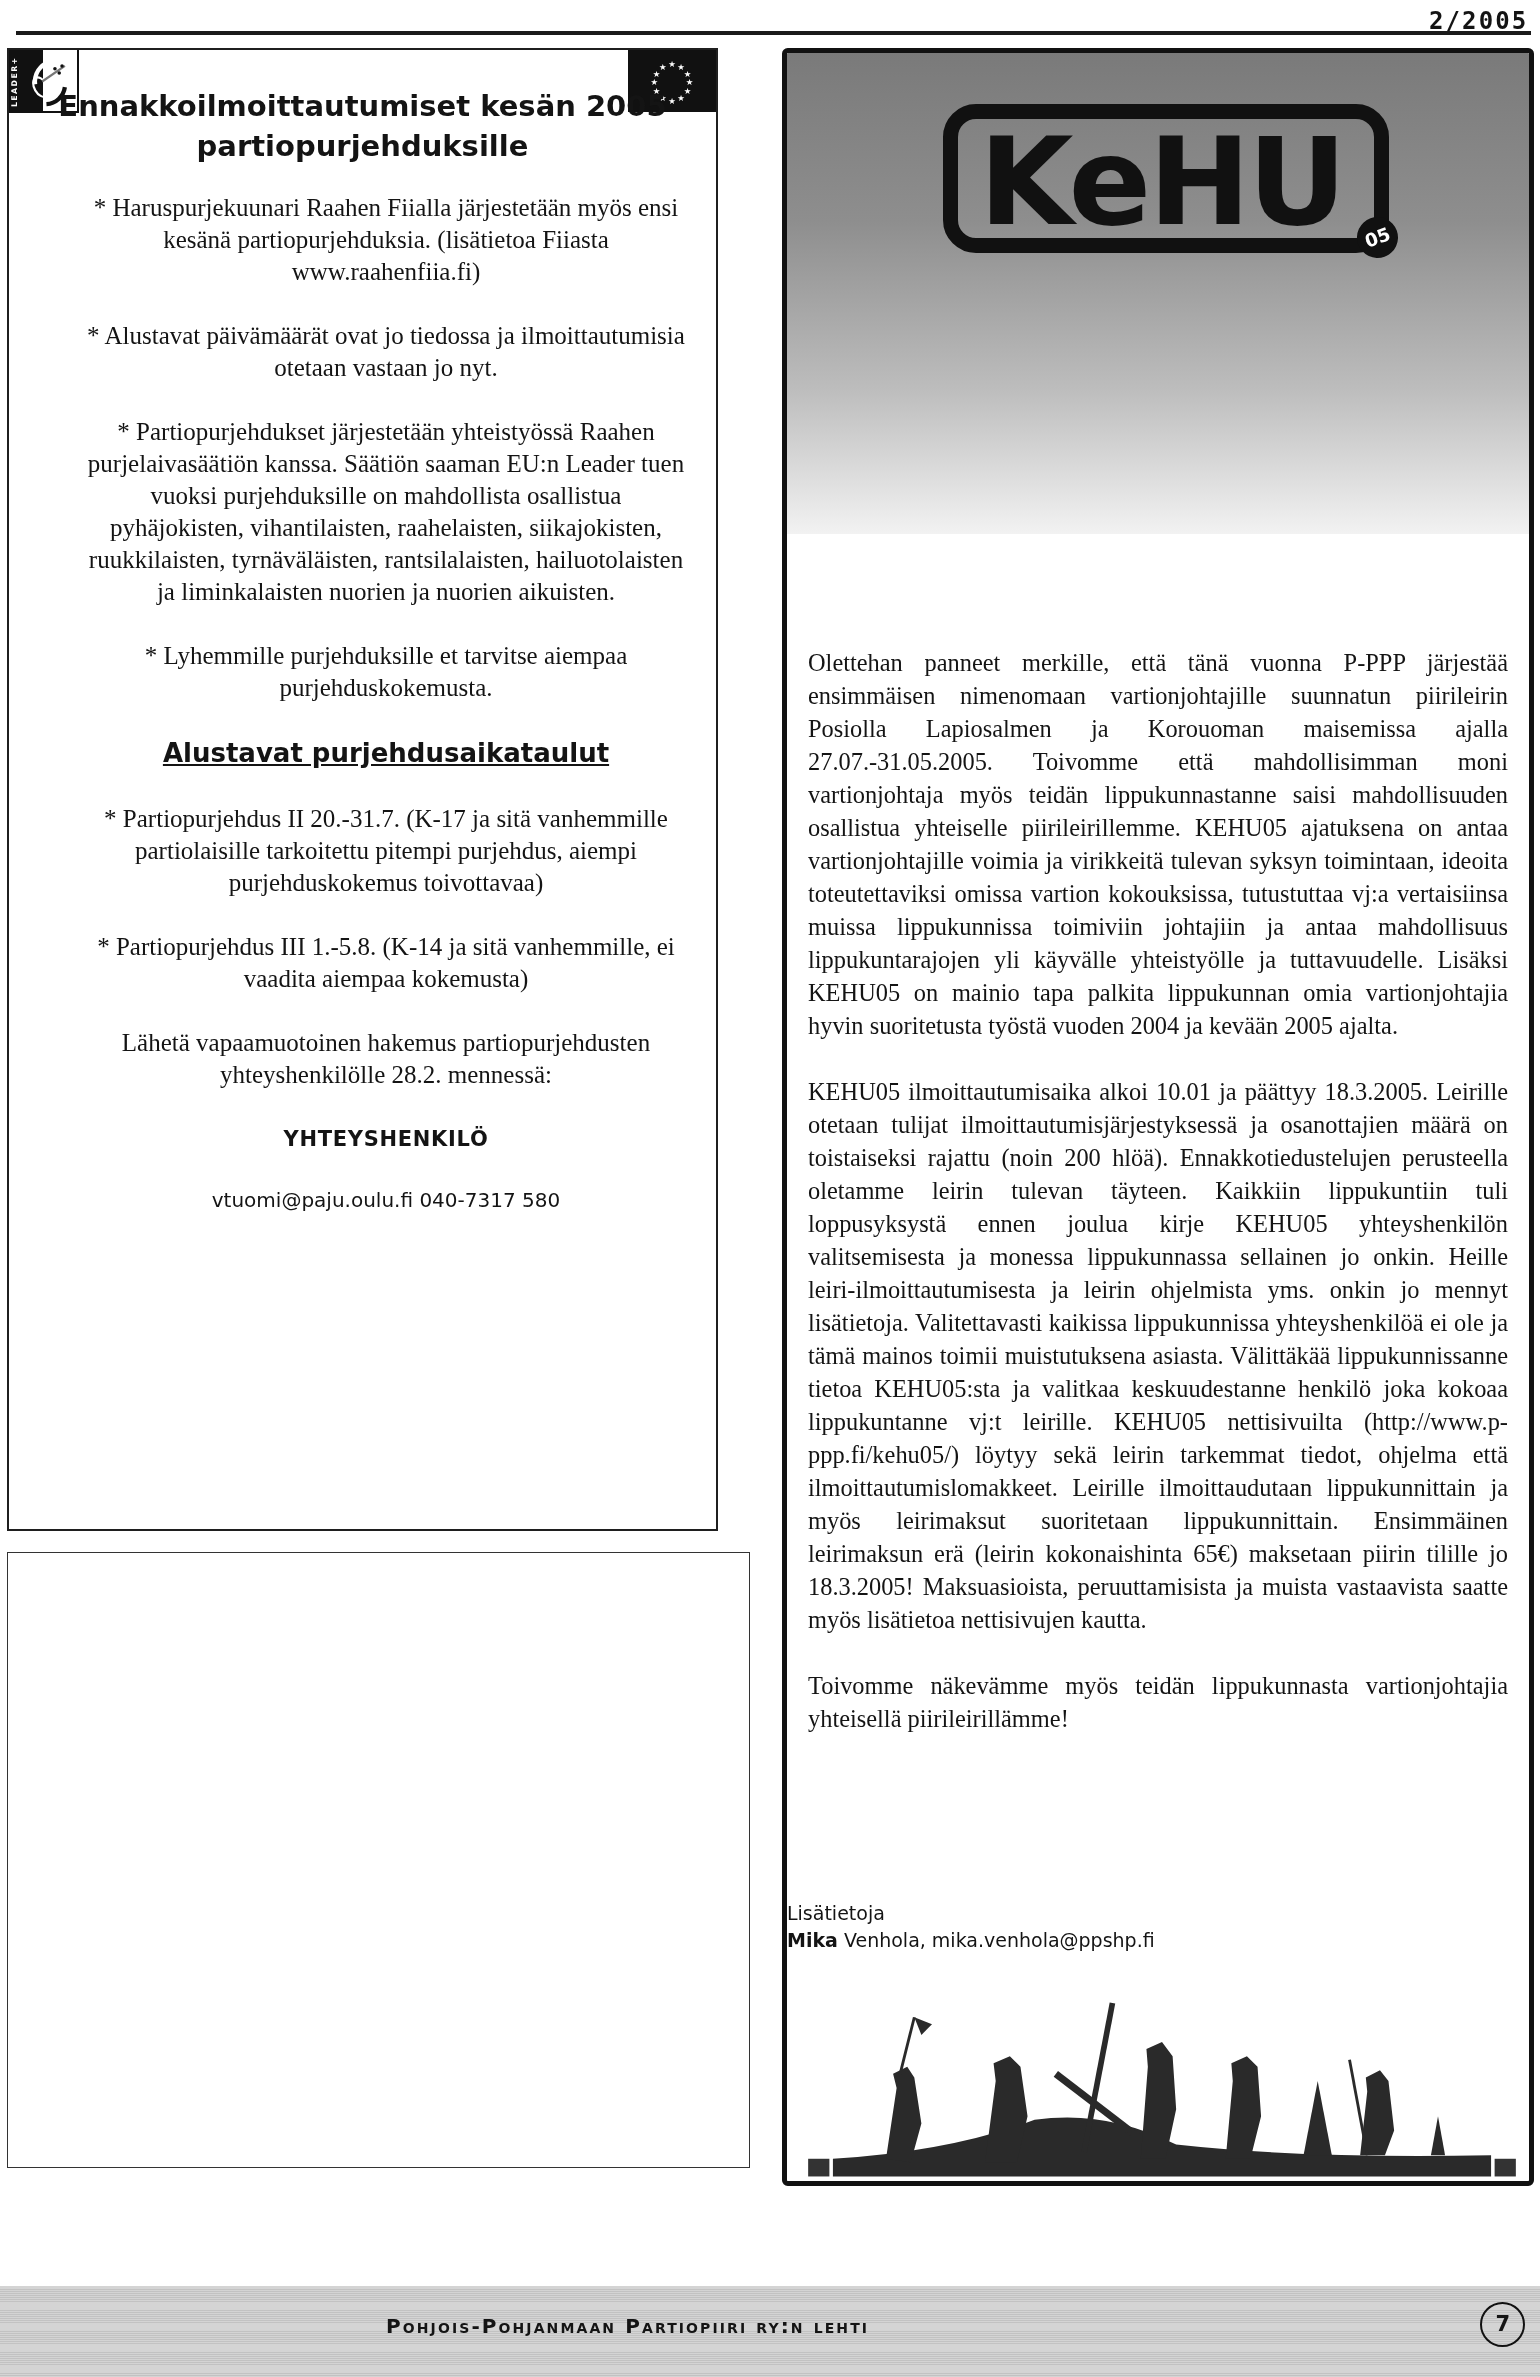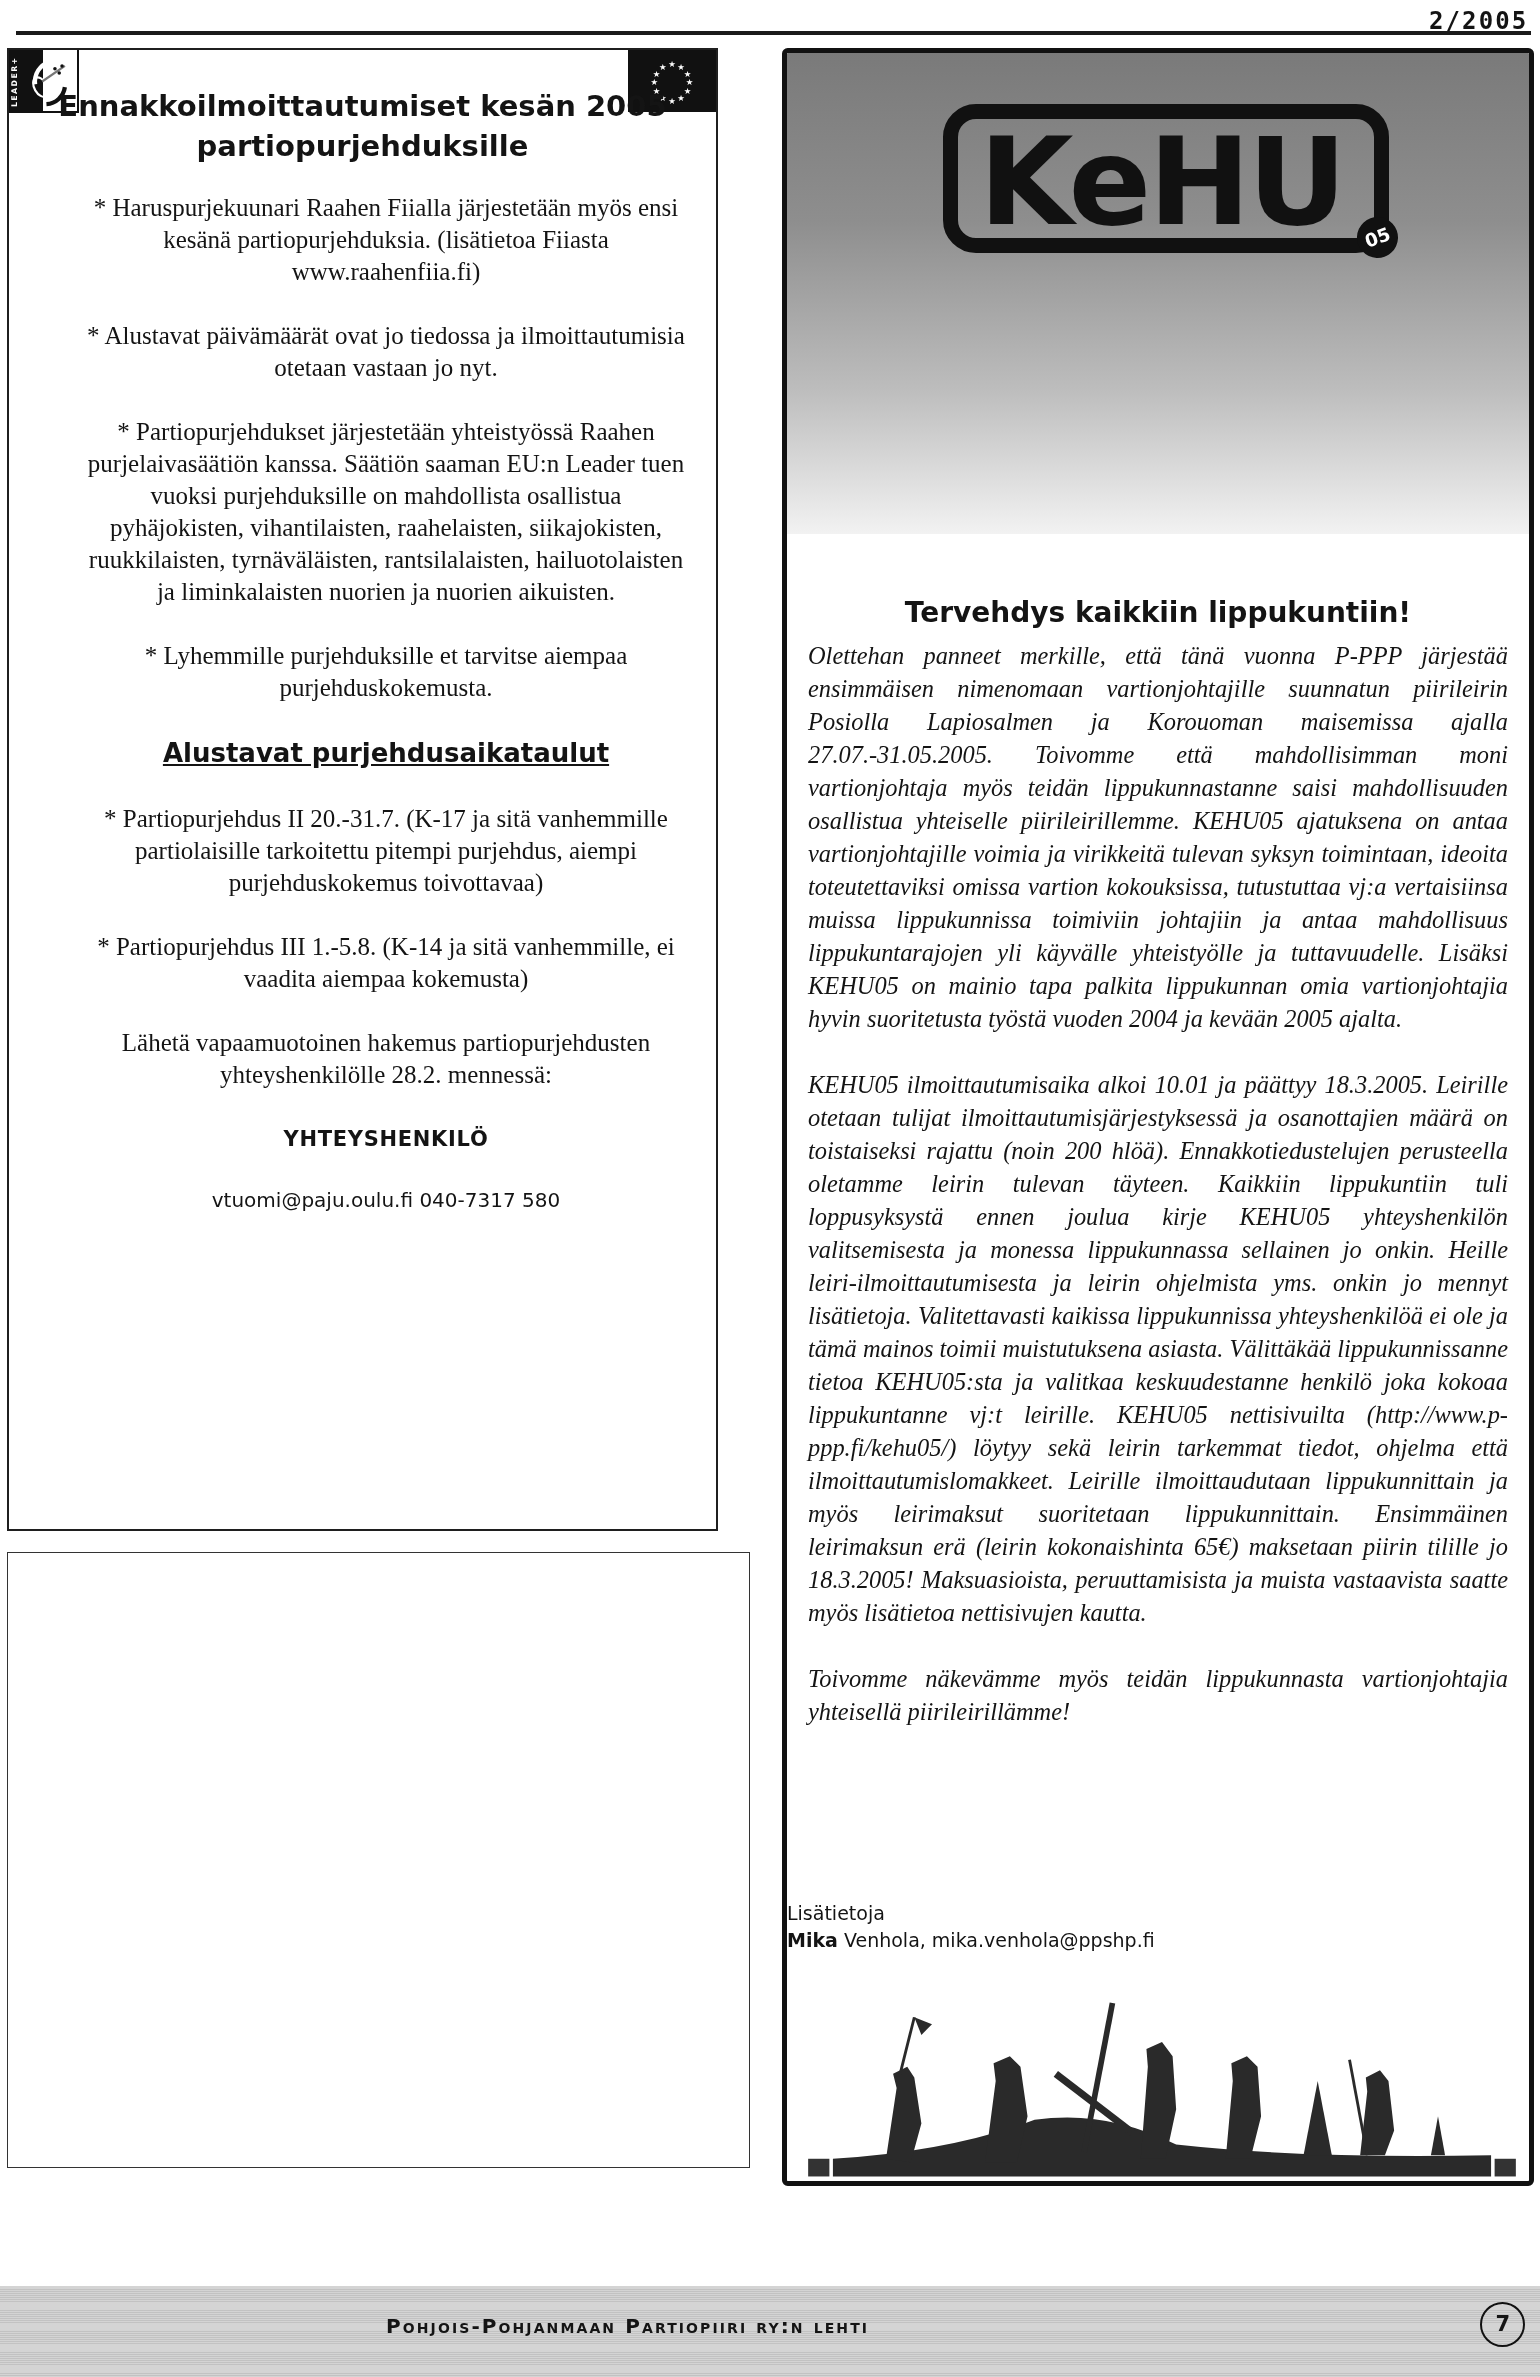--- a/index.html
+++ b/index.html
@@ -28,21 +28,21 @@
 
   
   #right-box { position: absolute; left: 782px; top: 48px; width: 752px; height: 2138px; border: 5px solid #111; border-radius: 5.7px; box-sizing: border-box; overflow: hidden; }
   #gradient-panel { position: absolute; left: 0; top: 0; right: 0; height: 481px;
      background: linear-gradient(to bottom, #7a7a7a 0%, #8e8e8e 35%, #bdbdbd 70%, #f2f2f2 100%); }
   #kehu-logo { position: absolute; left: 156px; top: 51px; width: 446px; height: 149px; border: 15.6px solid #111; border-radius: 33px; box-sizing: border-box; }
   #kehu-logo .letters { position: absolute; left: 21px; top: 7px; font-size: 122px; font-weight: 900; line-height: 113px; color: #111; letter-spacing: -2.8px; }
   #kehu-badge { position: absolute; left: 570px; top: 164px; width: 41px; height: 41px; border-radius: 50%; background: #111; color: #fff; font-size: 18.4px; font-weight: bold; text-align: center; line-height: 41px; transform: rotate(-20deg); }
   #right-title { position: absolute; left: 0; right: 0; top: 520px; text-align: center; font-size: 28px; font-weight: bold; }
   #right-body { position: absolute; left: 21px; right: 21px; top: 577px; font-size: 24.4px; line-height: 33px; text-align: justify; }
-  #right-body p { margin: 9px 0 33px 0; font-style: italic; }
+  #right-body p { margin: 16px 0 33px 0; }
   #right-contact { position: absolute; left: 0; right: 0; top: 1847px; font-size: 19px; line-height: 27px; }
   #illustration { position: absolute; left: 21px; top: 1943px; width: 708px; height: 184px; }
 
   
   #footer { position: absolute; left: 0; right: 0; top: 2286px; height: 91px;
      background: repeating-linear-gradient(0deg, #d4d4d4 0 1.4px, #c2c2c2 1.4px 2.1px), #cacaca; }
   #footer-text { position: absolute; left: 386px; top: 28px; font-size: 20px; font-weight: bold; letter-spacing: 2.1px; font-variant: small-caps; }
   #page-number { position: absolute; right: 15.6px; top: 15.6px; width: 41px; height: 41px; border: 2.8px solid #111; border-radius: 50%; text-align: center; line-height: 41px; font-size: 21px; font-weight: bold; }
 </style>
 </head>
@@ -103,21 +103,20 @@
 
 <div id="left-empty"></div>
 
 <section id="right-box">
   <div id="gradient-panel">
     <div id="kehu-logo" class="sans">
       <div class="letters">KeHU</div>
     </div>
     <div id="kehu-badge" class="sans">05</div>
   </div>
-  <h2 id="right-title" class="sans">Tervehdys kaikkiin lippukuntiin!</h2>
   <div id="right-body" class="serif">
     <p>Olettehan panneet merkille, että tänä vuonna P-PPP järjestää ensimmäisen nimenomaan vartionjohtajille suunnatun piirileirin Posiolla Lapiosalmen ja Korouoman maisemissa ajalla 27.07.-31.05.2005. Toivomme että mahdollisimman moni vartionjohtaja myös teidän lippukunnastanne saisi mahdollisuuden osallistua yhteiselle piirileirillemme. KEHU05 ajatuksena on antaa vartionjohtajille voimia ja virikkeitä tulevan syksyn toimintaan, ideoita toteutettaviksi omissa vartion kokouksissa, tutustuttaa vj:a vertaisiinsa muissa lippukunnissa toimiviin johtajiin ja antaa mahdollisuus lippukuntarajojen yli käyvälle yhteistyölle ja tuttavuudelle. Lisäksi KEHU05 on mainio tapa palkita lippukunnan omia vartionjohtajia hyvin suoritetusta työstä vuoden 2004 ja kevään 2005 ajalta.</p>
     <p>KEHU05 ilmoittautumisaika alkoi 10.01 ja päättyy 18.3.2005. Leirille otetaan tulijat ilmoittautumisjärjestyksessä ja osanottajien määrä on toistaiseksi rajattu (noin 200 hlöä). Ennakkotiedustelujen perusteella oletamme leirin tulevan täyteen. Kaikkiin lippukuntiin tuli loppusyksystä ennen joulua kirje KEHU05 yhteyshenkilön valitsemisesta ja monessa lippukunnassa sellainen jo onkin. Heille leiri-ilmoittautumisesta ja leirin ohjelmista yms. onkin jo mennyt lisätietoja. Valitettavasti kaikissa lippukunnissa yhteyshenkilöä ei ole ja tämä mainos toimii muistutuksena asiasta. Välittäkää lippukunnissanne tietoa KEHU05:sta ja valitkaa keskuudestanne henkilö joka kokoaa lippukuntanne vj:t leirille. KEHU05 nettisivuilta (http://www.p-ppp.fi/kehu05/) löytyy sekä leirin tarkemmat tiedot, ohjelma että ilmoittautumislomakkeet. Leirille ilmoittaudutaan lippukunnittain ja myös leirimaksut suoritetaan lippukunnittain. Ensimmäinen leirimaksun erä (leirin kokonaishinta 65€) maksetaan piirin tilille jo 18.3.2005! Maksuasioista, peruuttamisista ja muista vastaavista saatte myös lisätietoa nettisivujen kautta.</p>
     <p>Toivomme näkevämme myös teidän lippukunnasta vartionjohtajia yhteisellä piirileirillämme!</p>
   </div>
   <div id="right-contact" class="sans">
     <span>Lisätietoja</span><br>
     <b>Mika</b>
     <span>Venhola, mika.venhola@ppshp.fi</span>
   </div>

